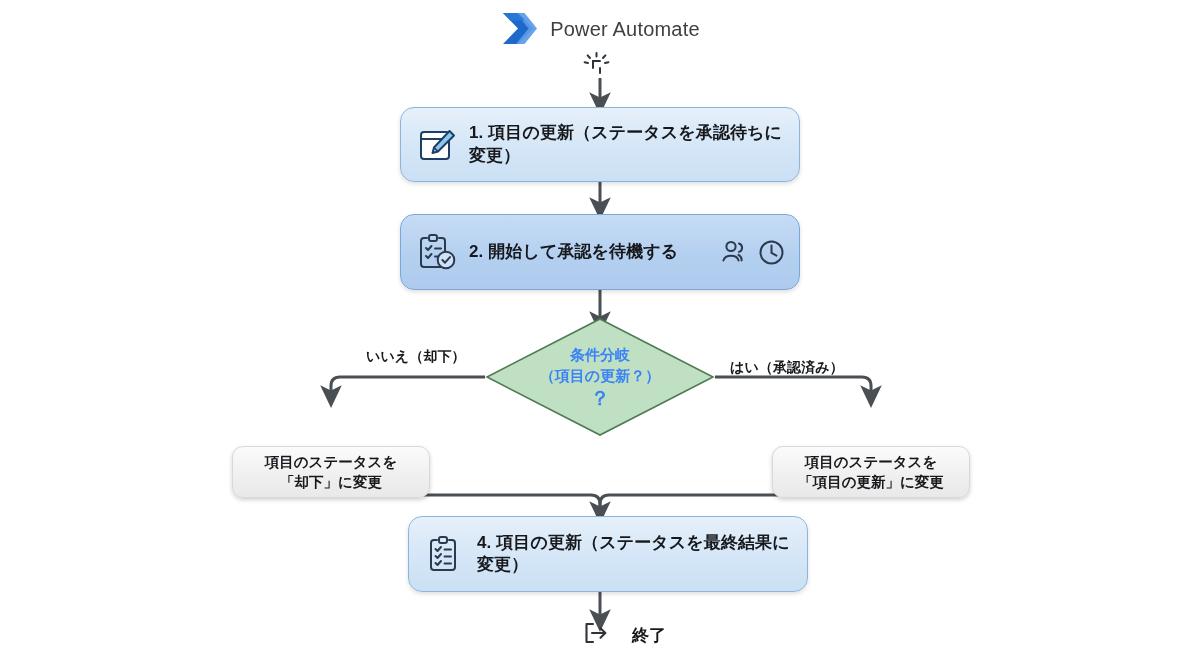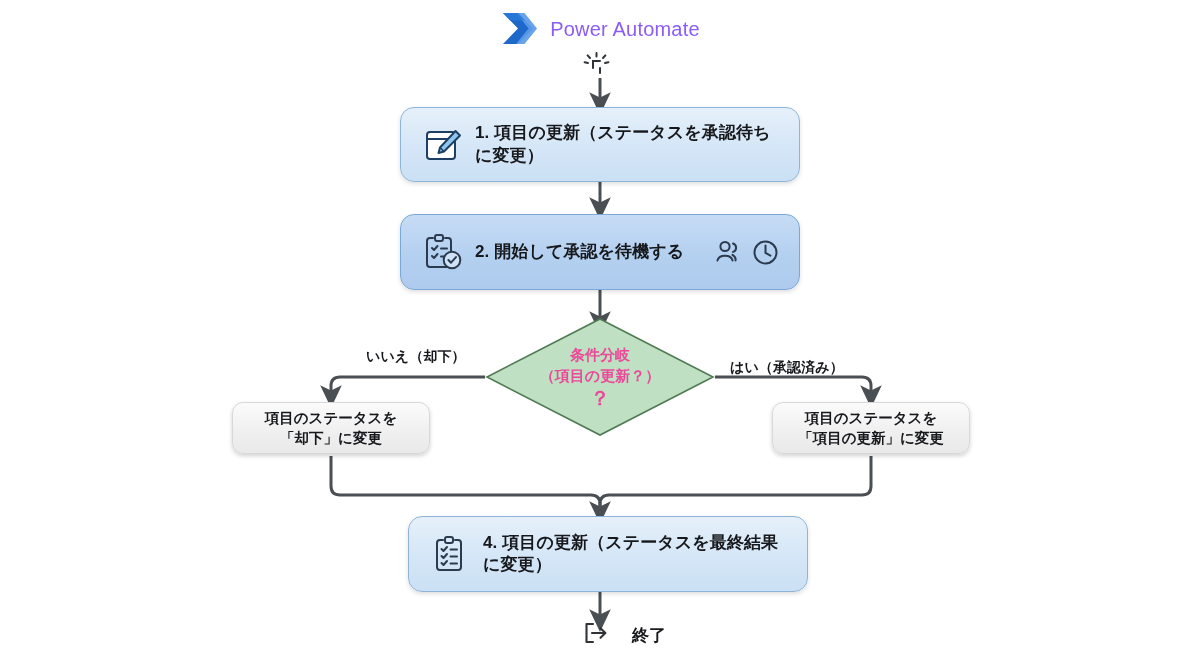--- a/index.html
+++ b/index.html
@@ -11,35 +11,35 @@
   }
   #canvas { position: relative; width: 1200px; height: 669px; background: #fff; }
 
   
   #header {
     position: absolute; left: 0; top: 12px; width: 1200px;
     display: flex; align-items: center; justify-content: center; gap: 12px;
   }
   #pa-logo { width: 38px; height: 34px; display: block; }
   #pa-title {
-    font-size: 20px; color: #8b5cf6; font-weight: 400;
+    font-size: 20px; color: #404040; font-weight: 400;
     letter-spacing: .2px; line-height: 1;
   }
 
   
   #wires { position: absolute; left: 0; top: 0; width: 1200px; height: 669px; pointer-events: none; }
 
   
   .node { position: absolute; }
 
   .step-box {
     border-radius: 14px;
     border: 1.6px solid #8fb4d9;
     display: flex; align-items: center;
-    padding: 0 20px;
+    padding: 0 14px;
     box-shadow: 0 2px 4px rgba(0,0,0,.13);
   }
   .step-box.light {
     background: linear-gradient(180deg,#e6f0fa 0%, #d4e6f7 55%, #cbe0f4 100%);
   }
   .step-box.strong {
     background: linear-gradient(180deg,#c6dcf5 0%, #b4d0f0 55%, #aecbee 100%);
     border-color: #7ba7d6;
   }
   .step-icon { flex: 0 0 auto; width: 44px; height: 44px; margin-right: 10px; }
@@ -50,38 +50,38 @@
   }
   .trail-icons { flex: 0 0 auto; display: flex; align-items: center; gap: 8px; margin-left: 8px; }
   .trail-icons svg { display: block; }
 
   
   #decision { width: 230px; height: 120px; }
   #decision .dia-svg { position: absolute; left: 0; top: 0; }
   #decision .dia-text {
     position: absolute; left: 0; top: 0; width: 230px; height: 120px;
     display: flex; flex-direction: column; align-items: center; justify-content: center;
-    font-size: 15px; font-weight: 700; color: #ec4899; line-height: 1.34; text-align: right;
+    font-size: 15px; font-weight: 700; color: #3b82f6; line-height: 1.34; text-align: right;
   }
   #decision .dia-q { font-size: 20px; font-weight: 800; line-height: 1.1; margin-top: 1px; }
 
   
   .branch-label {
     position: absolute; font-size: 14px; font-weight: 700; color: #16181c;
     white-space: nowrap; letter-spacing: .1px;
   }
 
   
   .result-box {
     border-radius: 11px;
     background: linear-gradient(180deg,#fbfbfb 0%, #efefef 60%, #e9e9e9 100%);
     border: 1px solid #d8d8d8;
     box-shadow: 0 2px 4px rgba(0,0,0,.18);
     display: flex; align-items: center; justify-content: center;
-    text-align: center; padding: 4px 21px;
+    text-align: center; padding: 4px 21px; margin-top: 44px;
   }
   .result-label { font-size: 14.5px; font-weight: 700; color: #16181c; line-height: 1.38; }
 
   
   #end-node {
     display: flex; align-items: center; gap: 7px;
   }
   #end-node .end-label { font-size: 17px; font-weight: 700; color: #16181c; }
 </style>
 </head>

